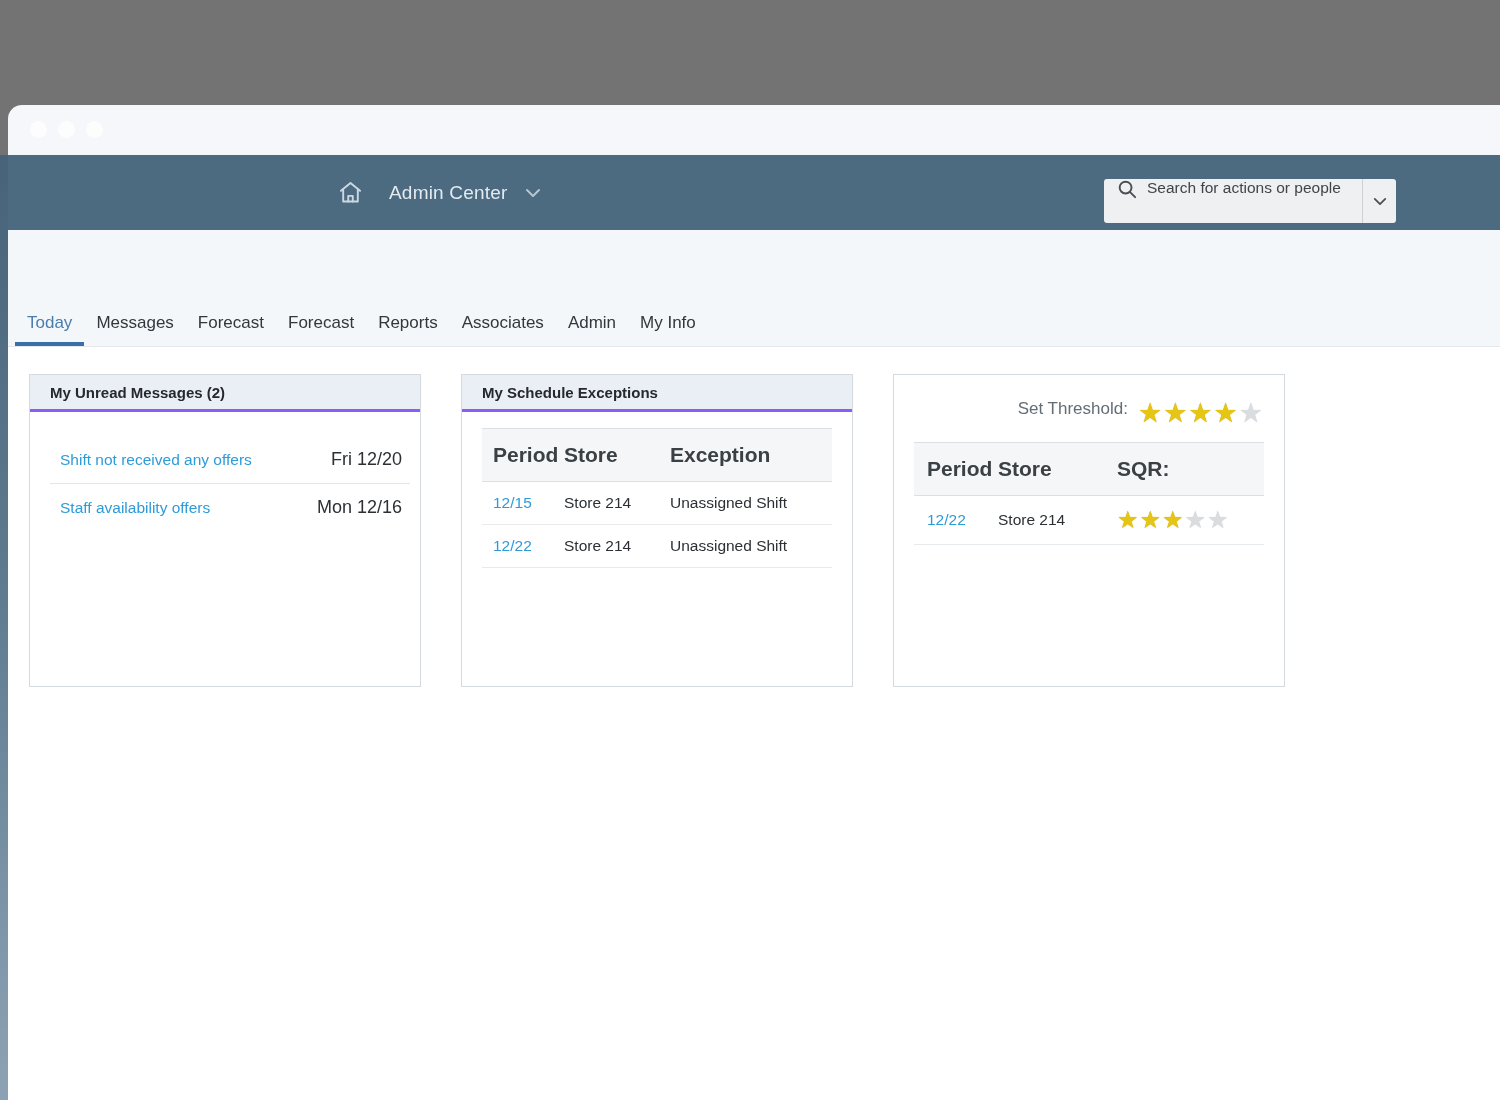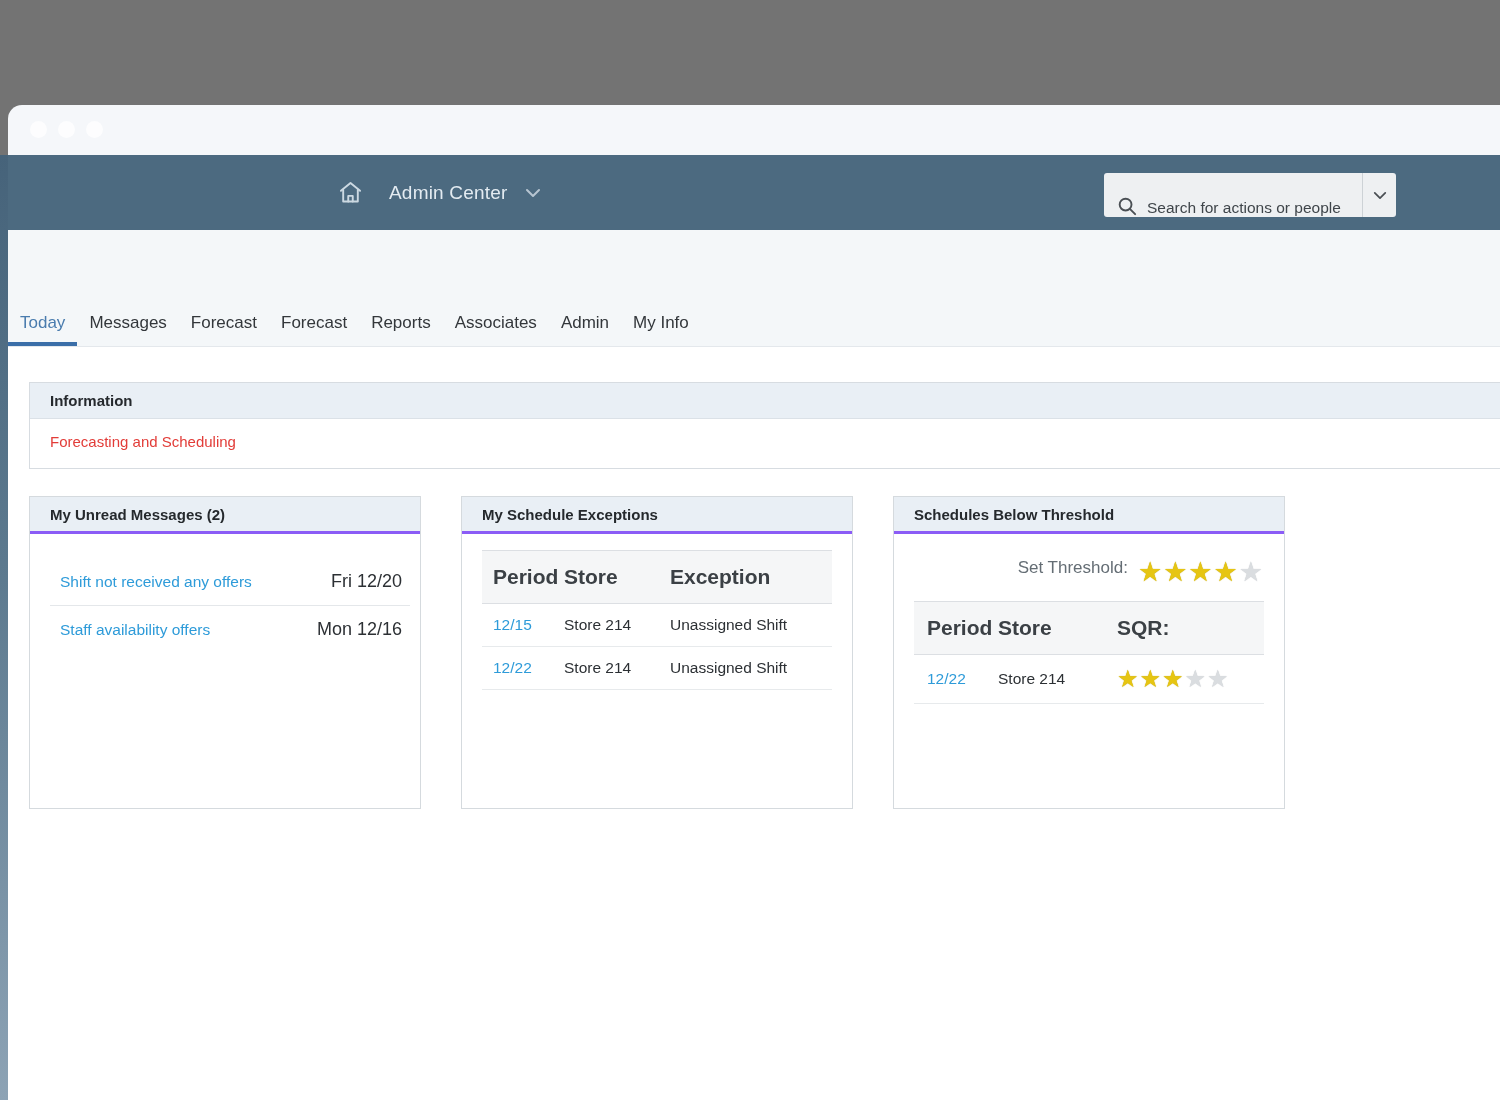--- a/index.html
+++ b/index.html
@@ -17,41 +17,41 @@
   .window-dots { position: absolute; left: 22px; top: 16px; display: flex; gap: 11px; }
   .window-dot { width: 17px; height: 17px; border-radius: 50%; background: rgba(255,255,255,0.75); }
 
   
   .app-header { position: absolute; left: 0; top: 155px; width: 1500px; height: 75px; background: #4c6a80; }
   .header-left { position: absolute; left: 335px; top: 0; height: 75px; display: flex; align-items: center; }
   .home-btn { width: 30px; height: 30px; display: flex; align-items: center; justify-content: center; cursor: pointer; }
   .app-title { margin-left: 24px; font-size: 19px; color: #e3ebf1; letter-spacing: .2px; cursor: pointer; }
   .title-chevron { margin-left: 17px; display: flex; align-items: center; cursor: pointer; }
 
-  .search-box { position: absolute; left: 1104px; top: 18px; width: 292px; height: 44px;
-    background: #eef0f2; border-radius: 3px; display: flex; align-items: flex-end; }
+  .search-box { position: absolute; left: 1104px; top: 24px; width: 292px; height: 44px;
+    background: #eef0f2; border-radius: 3px; display: flex; align-items: flex-start; }
   .search-glass { margin-left: 13px; display: flex; align-items: center; }
   .search-input { flex: 1; border: none; outline: none; background: transparent; margin-left: 9px;
     font-size: 15.5px; color: #3f454a; font-family: "Liberation Sans", sans-serif; min-width: 0; }
   .search-input::placeholder { color: #3f454a; opacity: 1; }
   .search-dd { width: 34px; height: 44px; border-left: 1px solid #cdd2d6; display: flex; align-items: center; justify-content: center; cursor: pointer; }
 
   .bell-wrap { position: absolute; left: 1408px; top: 175px; width: 38px; height: 42px; cursor: pointer; }
   .todo-wrap { position: absolute; left: 1466px; top: 175px; width: 40px; height: 42px; cursor: pointer; }
   .badge { position: absolute; min-width: 24px; height: 24px; padding: 0 5px; border-radius: 12px;
     background: #e23a41; color: #ffffff; font-size: 12px; font-weight: bold;
     display: flex; align-items: center; justify-content: center; }
   .bell-badge { left: 15px; top: -1px; }
   .todo-badge { left: 16px; top: -2px; }
 
   
   .content { position: absolute; left: 8px; top: 230px; width: 1492px; height: 870px; background: #ffffff; }
 
   .tab-strip { height: 117px; background: #f4f7f9; border-bottom: 1px solid #e4e8ec;
-    display: flex; align-items: flex-end; }
+    display: flex; align-items: flex-end; padding-left: 7px; }
   .tab { padding: 0 12px 13px 12px; font-size: 17px; color: #33373b; cursor: pointer; white-space: nowrap; }
   .tab.active { color: #4a7cae; border-bottom: 4px solid #3a6ea8; padding-bottom: 9px; }
 
   .info-panel { margin: 35px 0 0 21px; border: 1px solid #d7dce1; border-right: none; background: #ffffff; }
   .info-header { background: #e9eff5; border-bottom: 1px solid #dbe1e7; padding: 9px 20px;
     font-size: 15px; font-weight: bold; color: #25292d; }
   .info-body { padding: 14px 20px 17px 20px; }
   .info-link { font-size: 15px; color: #e23c38; cursor: pointer; }
 
   .cards { margin: 27px 0 0 21px; display: flex; gap: 40px; }
@@ -161,26 +161,20 @@
       <div class="tab active">Today</div>
       <div class="tab">Messages</div>
       <div class="tab">Forecast</div>
       <div class="tab">Forecast</div>
       <div class="tab">Reports</div>
       <div class="tab">Associates</div>
       <div class="tab">Admin</div>
       <div class="tab">My Info</div>
     </div>
 
-    <div class="info-panel">
-      <div class="info-header">Information</div>
-      <div class="info-body">
-        <span class="info-link">Forecasting and Scheduling</span>
-      </div>
-    </div>
 
     <div class="cards">
 
       <div class="card">
         <div class="card-header">
           <span class="card-title">My Unread Messages (2)</span>
         </div>
         <div class="msg-list">
           <div class="msg-row">
             <span class="msg-link">Shift not received any offers</span>
@@ -210,23 +204,20 @@
           </div>
           <div class="tr trow">
             <span class="c1 td link-cell">12/22</span>
             <span class="c2 td">Store 214</span>
             <span class="c3 td">Unassigned Shift</span>
           </div>
         </div>
       </div>
 
       <div class="card">
-        <div class="card-header">
-          <span class="card-title">Schedules Below Threshold</span>
-        </div>
         <div class="threshold-row">
           <span class="threshold-label">Set Threshold:</span>
           <span class="stars stars-lg">
               <span class="star filled">★</span>
               <span class="star filled">★</span>
               <span class="star filled">★</span>
               <span class="star filled">★</span>
               <span class="star empty">★</span>
             </span>
         </div>

